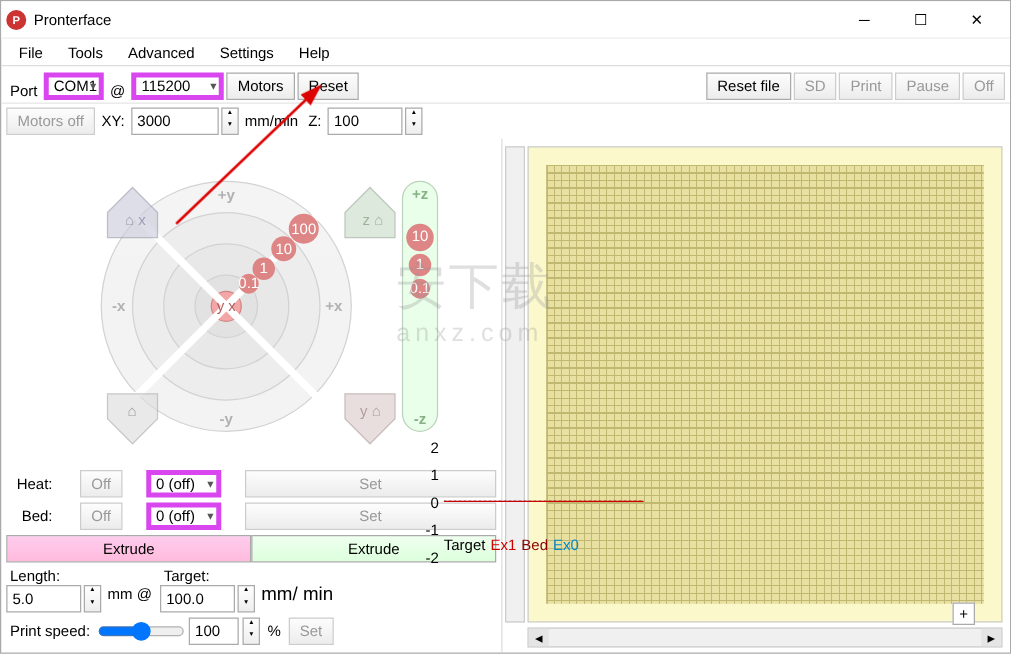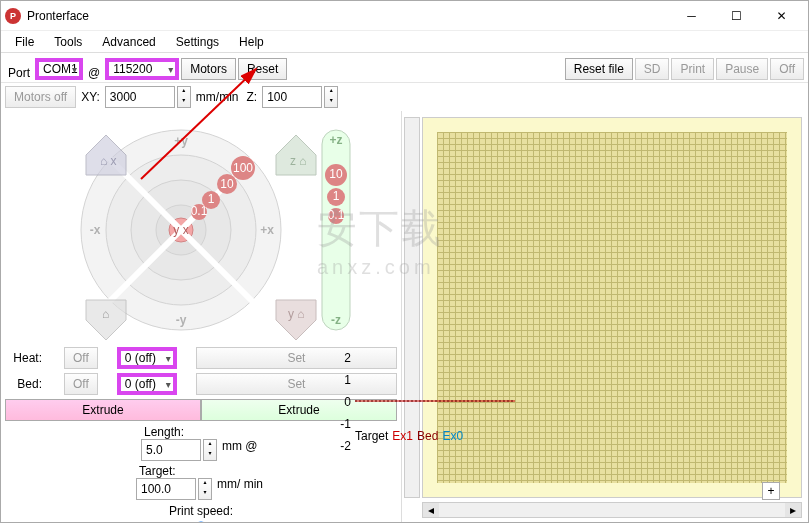--- a/index.html
+++ b/index.html
@@ -36,21 +36,21 @@
 .heatrow { display:flex; align-items:center; gap:19px; margin:2px 0; }
 .heatrow .lbl { width:40px; text-align:right; }
 .heatrow .sel { width:60px; }
 .heatrow .set { flex:1; }
 
 .extrev { display:flex; margin:2px 0; }
 .extrev .btn { flex:1; text-align:center; justify-content:center; }
 .extrev .btn.ext { background: linear-gradient(#fce,#fbd); }
 .extrev .btn.rev { background: linear-gradient(#efe,#dfd); }
 
-.parmrow { display:flex; align-items:center; gap:3px; margin:2px 0;flex-direction:column; }
+.parmrow { display:flex; align-items:center; gap:3px; margin:2px 0; }
 
 .chart { position:absolute; left:334px; top:350px; width:180px; height:130px; border:0; font-size:10px; }
 .chart .yax { position:absolute; left:0; width:18px; height:100%; }
 .chart .yax div{ position:absolute; right:2px; }
 .chart .plot { position:absolute; left:20px; right:0; top:0; bottom:0; }
 .chart .xax { position:absolute; bottom:38px; left:0; right:0; height:14px; display:flex; gap:4px; font-size:9px;}
 
 .viewer { position:absolute; top:6px; left:20px; right:6px; bottom:24px; background:#fbf9cc; border:1px solid #ccc; }
 .grid { position:absolute; inset:14px; background-image: repeating-linear-gradient(#c0b870 0 1px, transparent 1px 6px), repeating-linear-gradient(90deg,#c0b870 0 1px, transparent 1px 6px); background-color:#e8e0a0; }
 .scrollx { position:absolute; bottom:4px; left:20px; right:6px; height:16px; background:#f0f0f0; border:1px solid #ccc; display:flex; }
@@ -216,21 +216,21 @@
         </div>
       </div>
       <div style="flex:1">
         <div class="lbl">Target:</div>
         <div style="display:flex;gap:2px">
           <span class="num" style="width:60px">100.0</span>
           <span class="spin">
               <div>▴</div>
               <div>▾</div>
             </span>
-          <span class="lbl" style="font-size:12px;line-height:1">mm/
+          <span class="lbl" style="font-size:15px;line-height:1">mm/
 min</span>
         </div>
       </div>
     </div>
 
     <div class="parmrow">
       <span class="lbl">Print speed:</span>
       <input type="range" style="width: 70px;" min="0" max="200" value="100">
       <span class="num" style="width:40px">100</span>
       <span class="spin">

